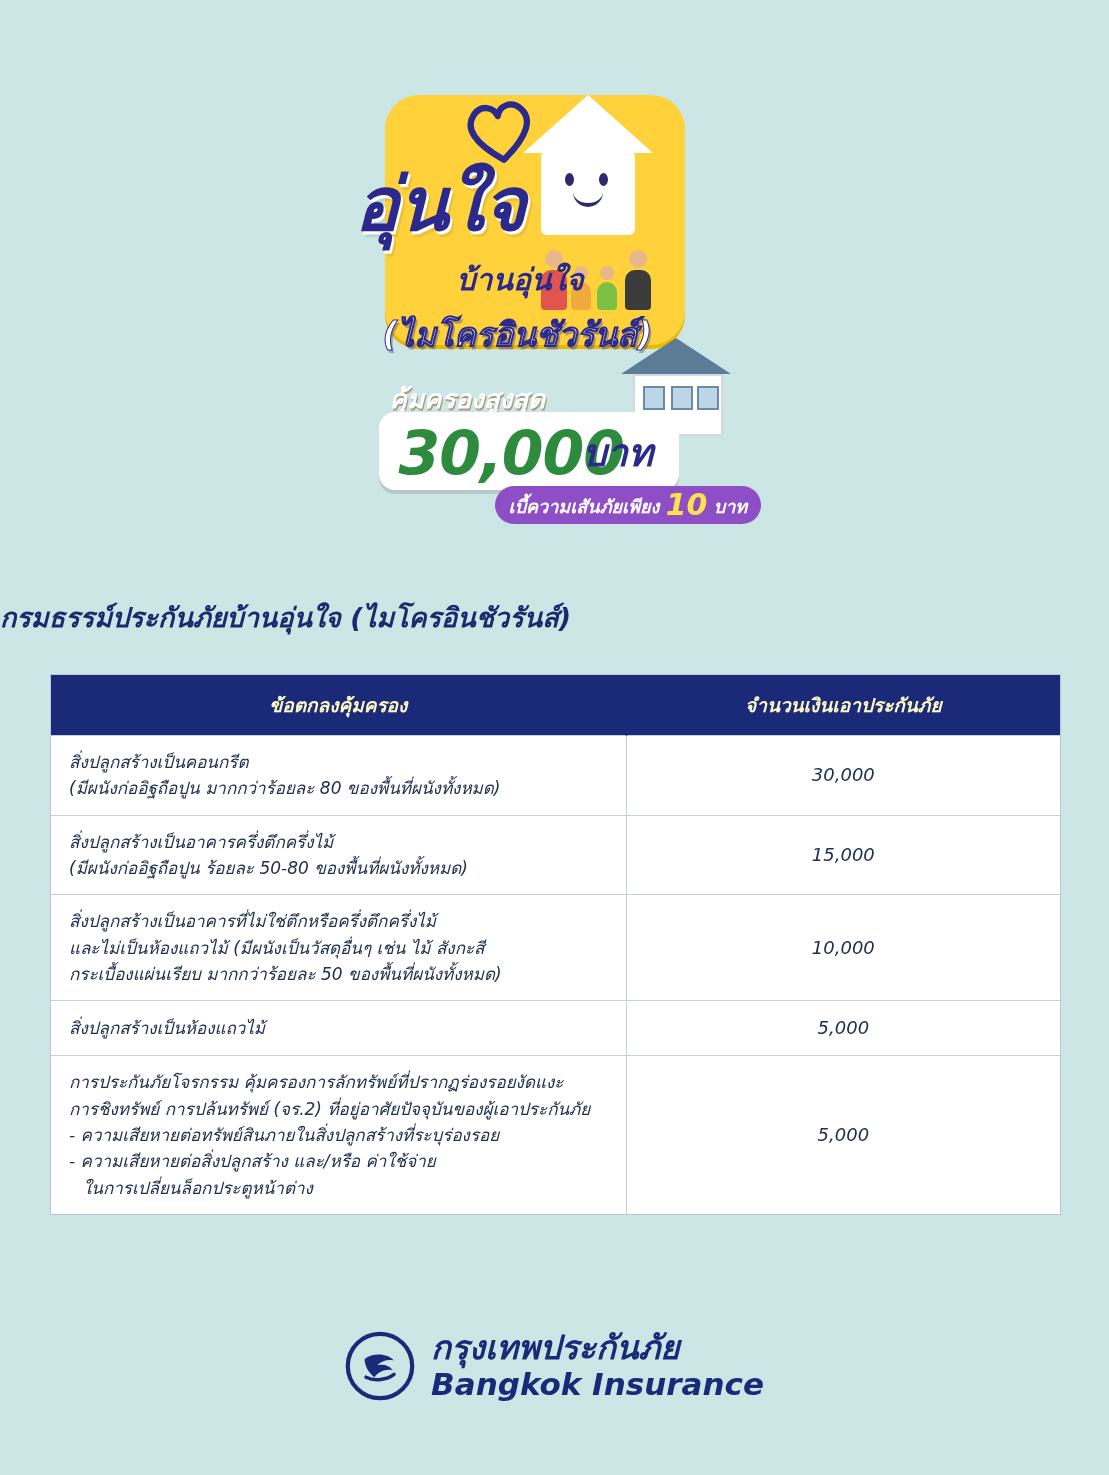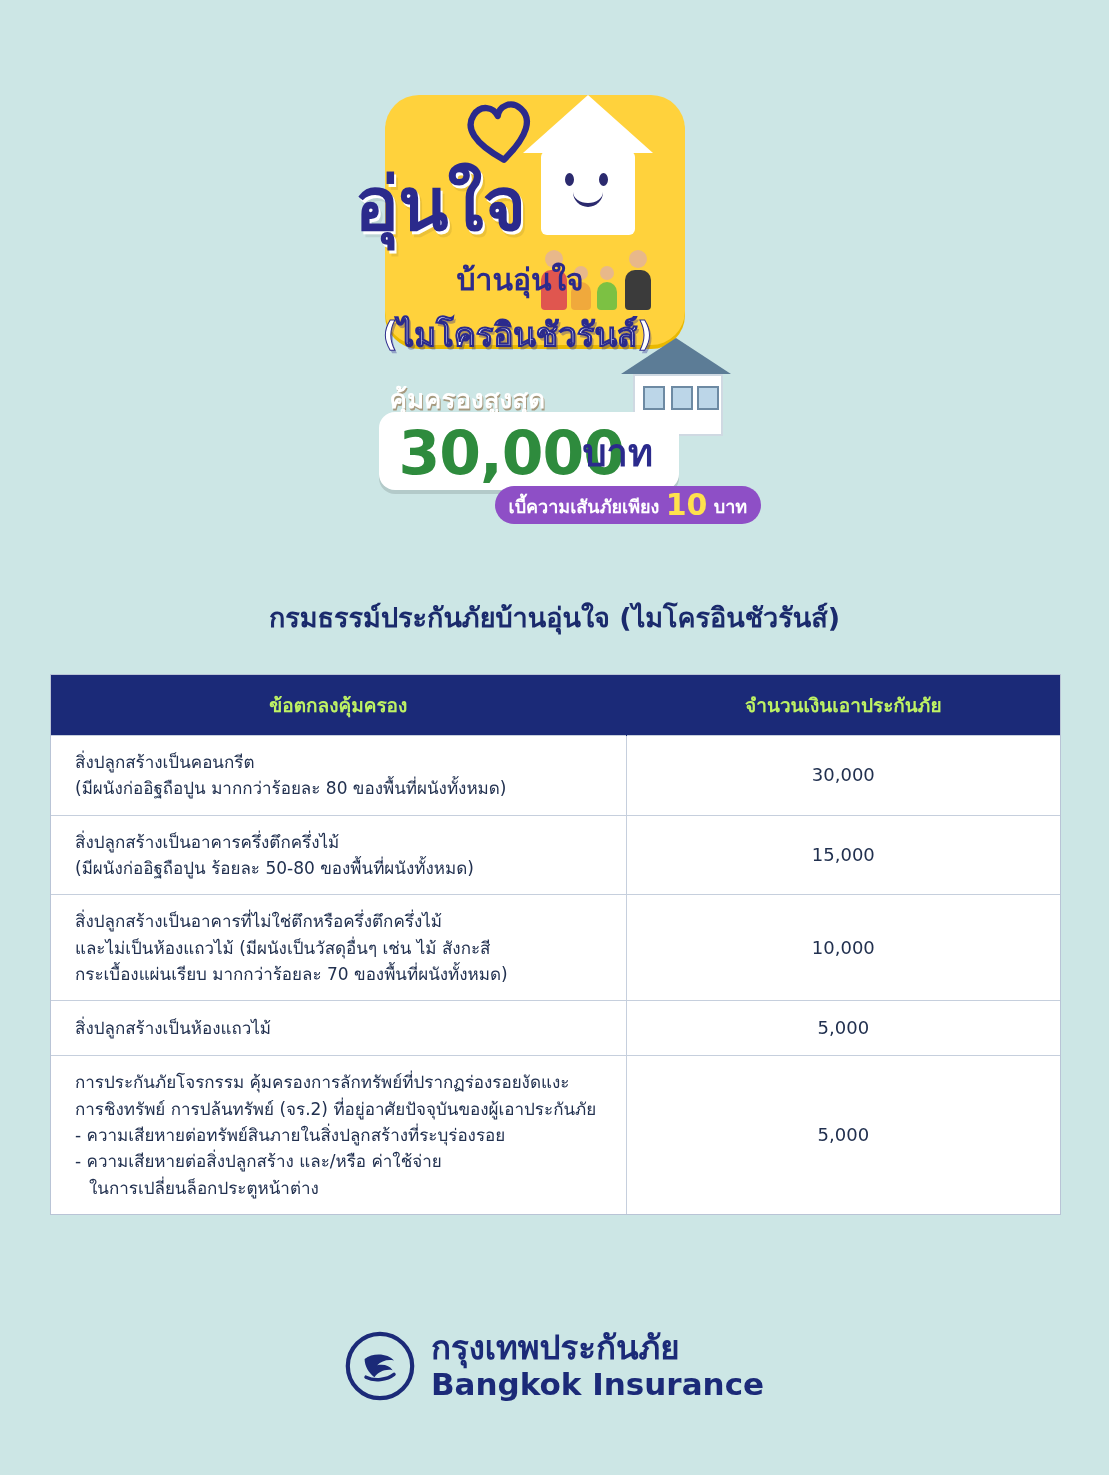--- a/index.html
+++ b/index.html
@@ -13,20 +13,21 @@
     font-family: "DejaVu Sans", "Liberation Sans", sans-serif;
     overflow: hidden;
     position: relative;
   }
 
   .page {
     width: 1109px;
     height: 1475px;
     position: relative;
     background: #cce6e5;
+    font-style: italic;
   }
 
   
   .hero {
     position: relative;
     width: 1109px;
     height: 560px;
   }
 
   .hero-inner {
@@ -261,21 +262,21 @@
     color: #ffe14d;
     vertical-align: -2px;
   }
 
   
   .doc-title {
     position: absolute;
     left: 0;
     top: 596px;
     width: 1109px;
-    text-align: center;
+    text-align: left;
     font-size: 27px;
     font-weight: bold;
     color: #1a2a6c;
   }
 
   
   .table-wrap {
     position: absolute;
     left: 50px;
     top: 674px;
@@ -284,42 +285,42 @@
     border: 1px solid #b9c4d6;
   }
   table.cov {
     width: 100%;
     border-collapse: collapse;
     font-size: 17px;
     color: #21304f;
   }
   table.cov thead th {
     background: #1b2a78;
-    color: #bef264;
+    color: #fef9c3;
     font-size: 19px;
     font-weight: bold;
     padding: 15px 10px;
     text-align: center;
     border-right: 1px solid #1b2a78;
   }
   table.cov thead th:last-child { border-right: none; }
   table.cov td {
     border-top: 1px solid #c6cfdd;
     border-right: 1px solid #c6cfdd;
     padding: 13px 18px;
     vertical-align: middle;
     line-height: 1.55;
   }
   table.cov td:last-child { border-right: none; }
   table.cov td.desc { width: 57%; }
   table.cov td.val {
     text-align: center;
     font-size: 18px;
   }
-  .ind { display: block; margin-left: 6px; }
+  .ind { display: block; }
   .ind.sub { padding-left: 14px; }
 
   
   .footer {
     position: absolute;
     left: 0;
     top: 1330px;
     width: 1109px;
     display: flex;
     align-items: center;
@@ -438,21 +439,21 @@
           <td class="desc">
             <span class="ind">สิ่งปลูกสร้างเป็นอาคารครึ่งตึกครึ่งไม้</span>
             <span class="ind">(มีผนังก่ออิฐถือปูน ร้อยละ 50-80 ของพื้นที่ผนังทั้งหมด)</span>
           </td>
           <td class="val">15,000</td>
         </tr>
         <tr>
           <td class="desc">
             <span class="ind">สิ่งปลูกสร้างเป็นอาคารที่ไม่ใช่ตึกหรือครึ่งตึกครึ่งไม้</span>
             <span class="ind">และไม่เป็นห้องแถวไม้ (มีผนังเป็นวัสดุอื่นๆ เช่น ไม้ สังกะสี</span>
-            <span class="ind">กระเบื้องแผ่นเรียบ มากกว่าร้อยละ 70 ของพื้นที่ผนังทั้งหมด)</span>
+            <span class="ind">กระเบื้องแผ่นเรียบ มากกว่าร้อยละ 50 ของพื้นที่ผนังทั้งหมด)</span>
           </td>
           <td class="val">10,000</td>
         </tr>
         <tr>
           <td class="desc">
             <span class="ind">สิ่งปลูกสร้างเป็นห้องแถวไม้</span>
           </td>
           <td class="val">5,000</td>
         </tr>
         <tr>

